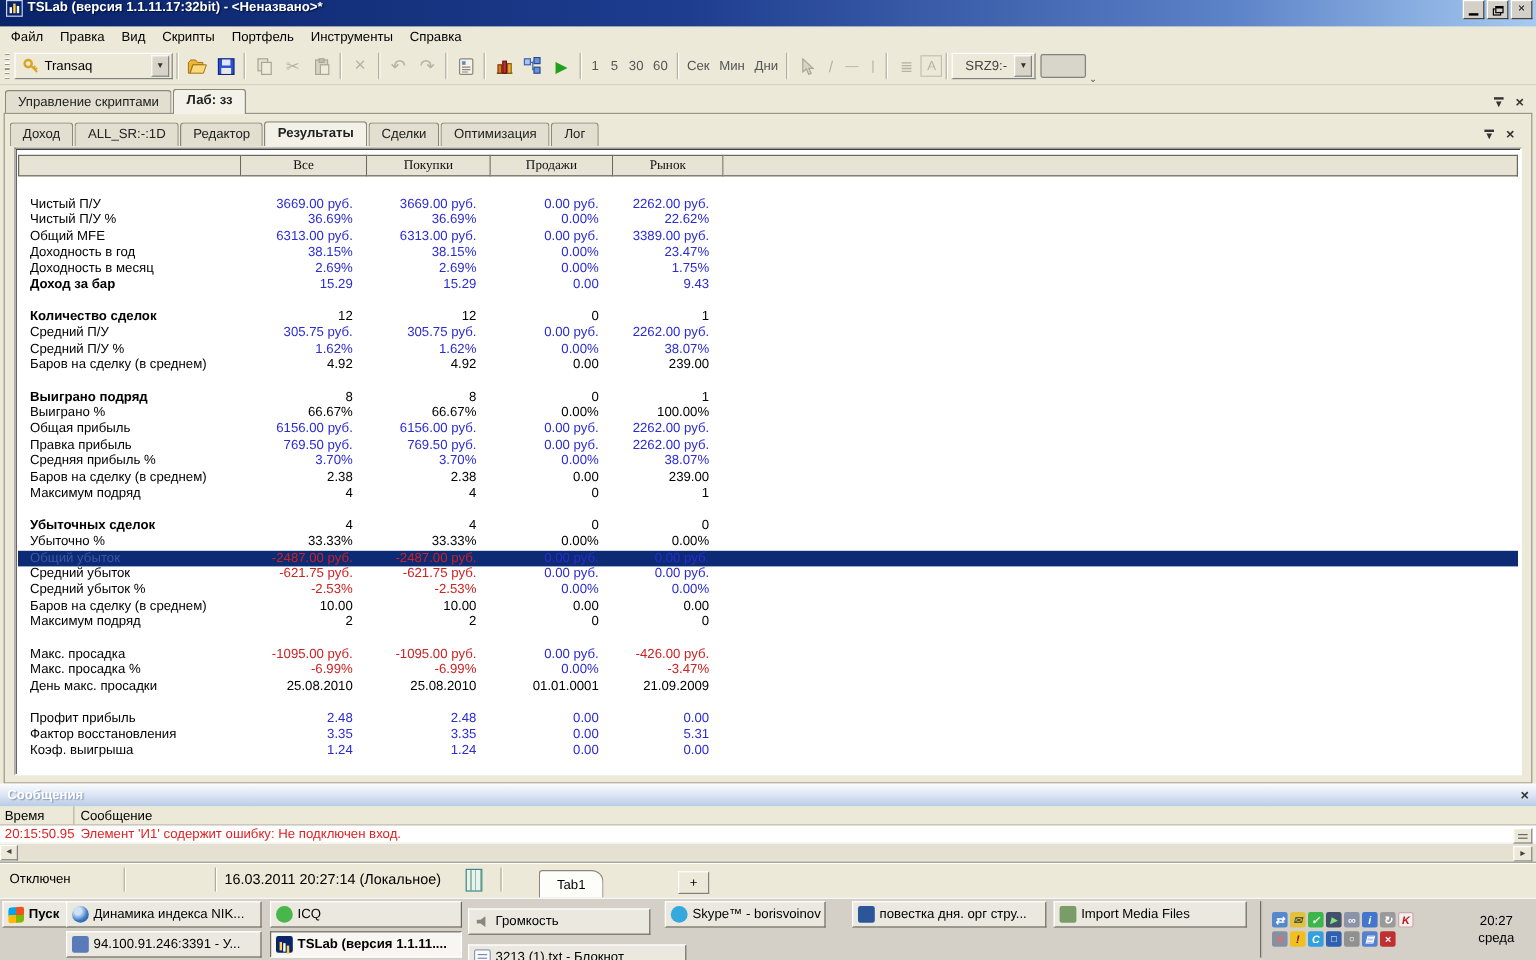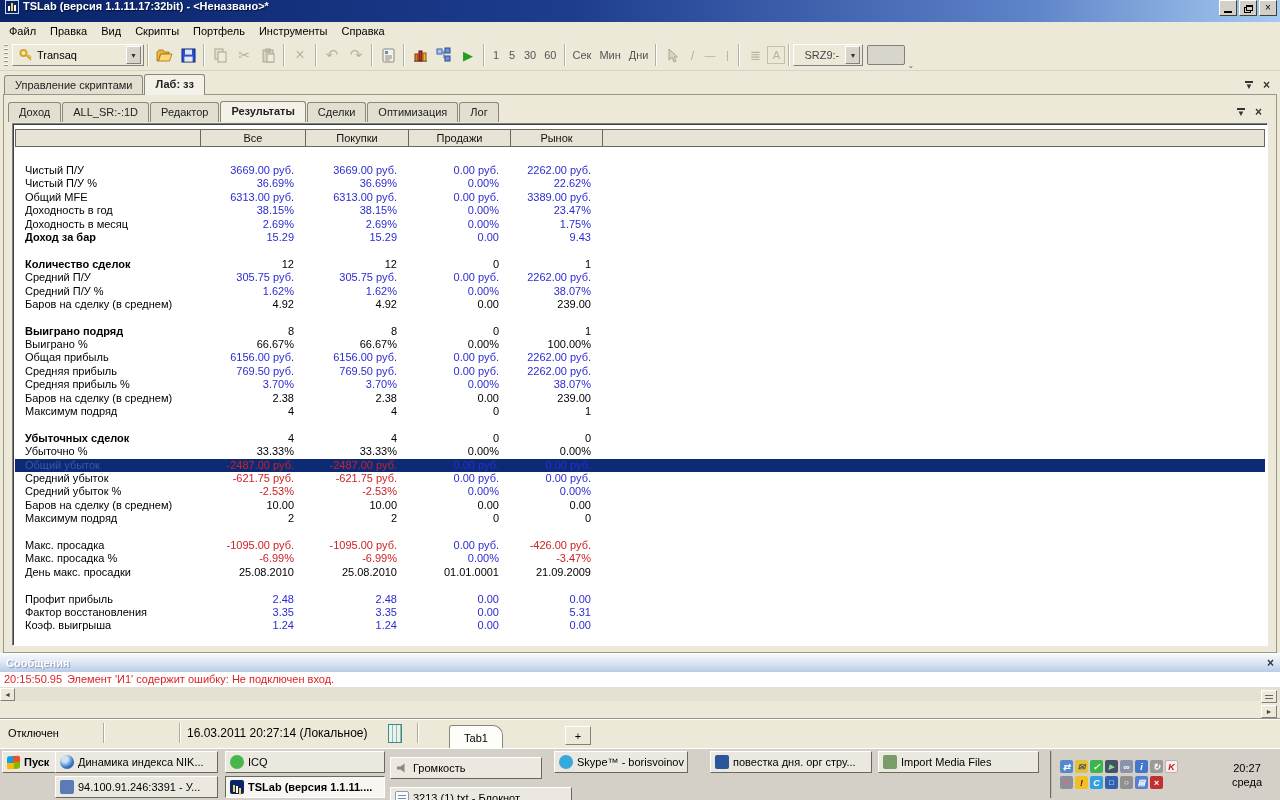--- a/index.html
+++ b/index.html
@@ -57,21 +57,21 @@
   .strip-btns { margin-left:auto; display:flex; align-items:center; gap:10px; padding:0 10px 4px 0; }
   .pin-ico { display:inline-block; font-size:8px; color:#333; border-top:2px solid #333; line-height:6px; padding-top:1px; }
   .x-ico { font-size:12px; color:#333; font-weight:bold; line-height:10px; }
 
   
   .panel { position:absolute; left:3px; top:94px; width:1274px; height:559px; background:#ece9d8;
     border:1px solid #9a9788; }
   .labtabs { position:absolute; left:4px; top:3px; right:4px; height:23px; display:flex; align-items:flex-end; }
   .results { position:absolute; left:8px; top:28px; right:8px; bottom:6px; background:#fff;
     border:1px solid; border-color:#808080 #fff #fff #808080; box-shadow:inset 1px 1px 0 #404040; overflow:hidden; }
-  .thead { display:flex; height:34px; margin:5px 2px 0 2px; }
+  .thead { display:flex; height:34px; margin:5px 2px 0 2px;font-family:Liberation Serif, serif; }
   .th { background:#e7e3d5; border:1px solid #6a675c; border-left:none; height:18px;
     display:flex; align-items:center; justify-content:center; color:#111; }
   .th:first-child { border-left:1px solid #6a675c; }
   .th:nth-child(1){ width:186px; } .th:nth-child(2){ width:105px; } .th:nth-child(3){ width:103px; }
   .th:nth-child(4){ width:102px; } .th:nth-child(5){ width:92px; }
   .th.filler { flex:1; }
   .tbody { margin:1px 2px 0 2px; }
   .tr { display:flex; height:13.4px; line-height:13.4px; white-space:nowrap; }
   .td { overflow:hidden; }
   .td.lbl { width:186px; padding-left:10px; color:#000; }
@@ -429,21 +429,21 @@
             <span class="td val c-black">100.00%</span>
           </div>
           <div class="tr">
             <span class="td lbl">Общая прибыль</span>
             <span class="td val c-blue">6156.00 руб.</span>
             <span class="td val c-blue">6156.00 руб.</span>
             <span class="td val c-blue">0.00 руб.</span>
             <span class="td val c-blue">2262.00 руб.</span>
           </div>
           <div class="tr">
-            <span class="td lbl">Средняя прибыль</span>
+            <span class="td lbl">Правка прибыль</span>
             <span class="td val c-blue">769.50 руб.</span>
             <span class="td val c-blue">769.50 руб.</span>
             <span class="td val c-blue">0.00 руб.</span>
             <span class="td val c-blue">2262.00 руб.</span>
           </div>
           <div class="tr">
             <span class="td lbl">Средняя прибыль %</span>
             <span class="td val c-blue">3.70%</span>
             <span class="td val c-blue">3.70%</span>
             <span class="td val c-blue">0.00%</span>
@@ -576,20 +576,24 @@
             <span class="td val c-blue">0.00</span>
           </div>
       </div>
     </div>
   </div>
 
   <div class="messages">
     <div class="msg-title">
       <span>Сообщения</span>
       <span class="msg-close">×</span>
+    </div>
+    <div class="msg-cols">
+      <span class="mc-time">Время</span>
+      <span class="mc-msg">Сообщение</span>
     </div>
     <div class="msg-row">
         <span class="m-time">20:15:50.95</span>
         <span class="m-text">Элемент 'И1' содержит ошибку: Не подключен вход.</span>
       </div>
     <div class="msg-scroll">
       <span class="sbtn">◄</span>
     </div>
     <div class="msg-side">
       <span class="sbtn">

